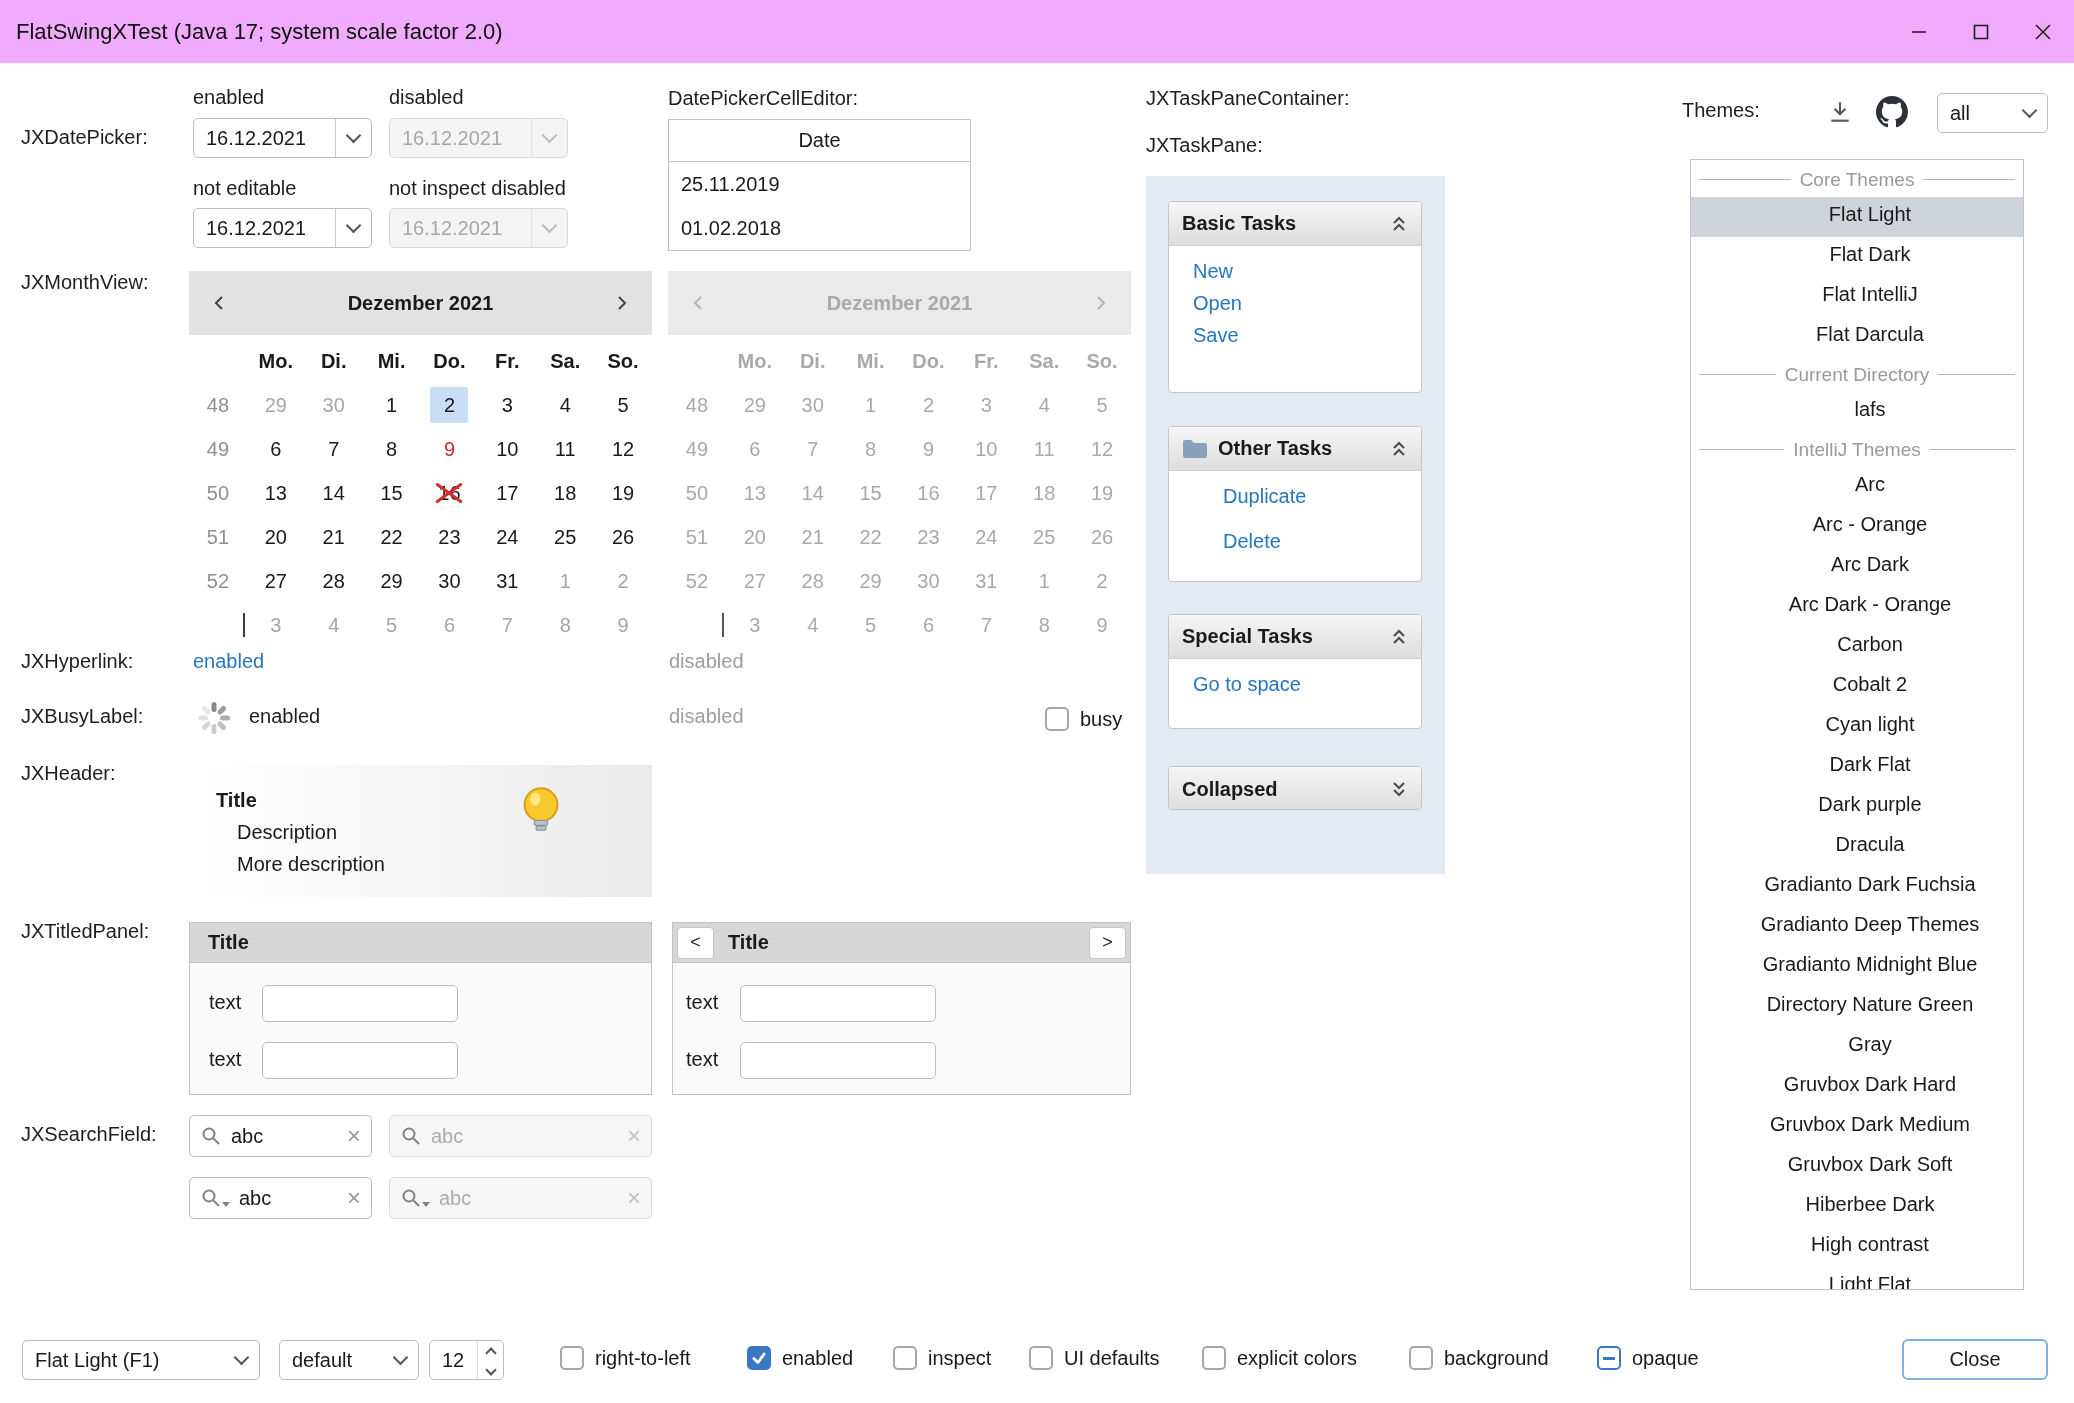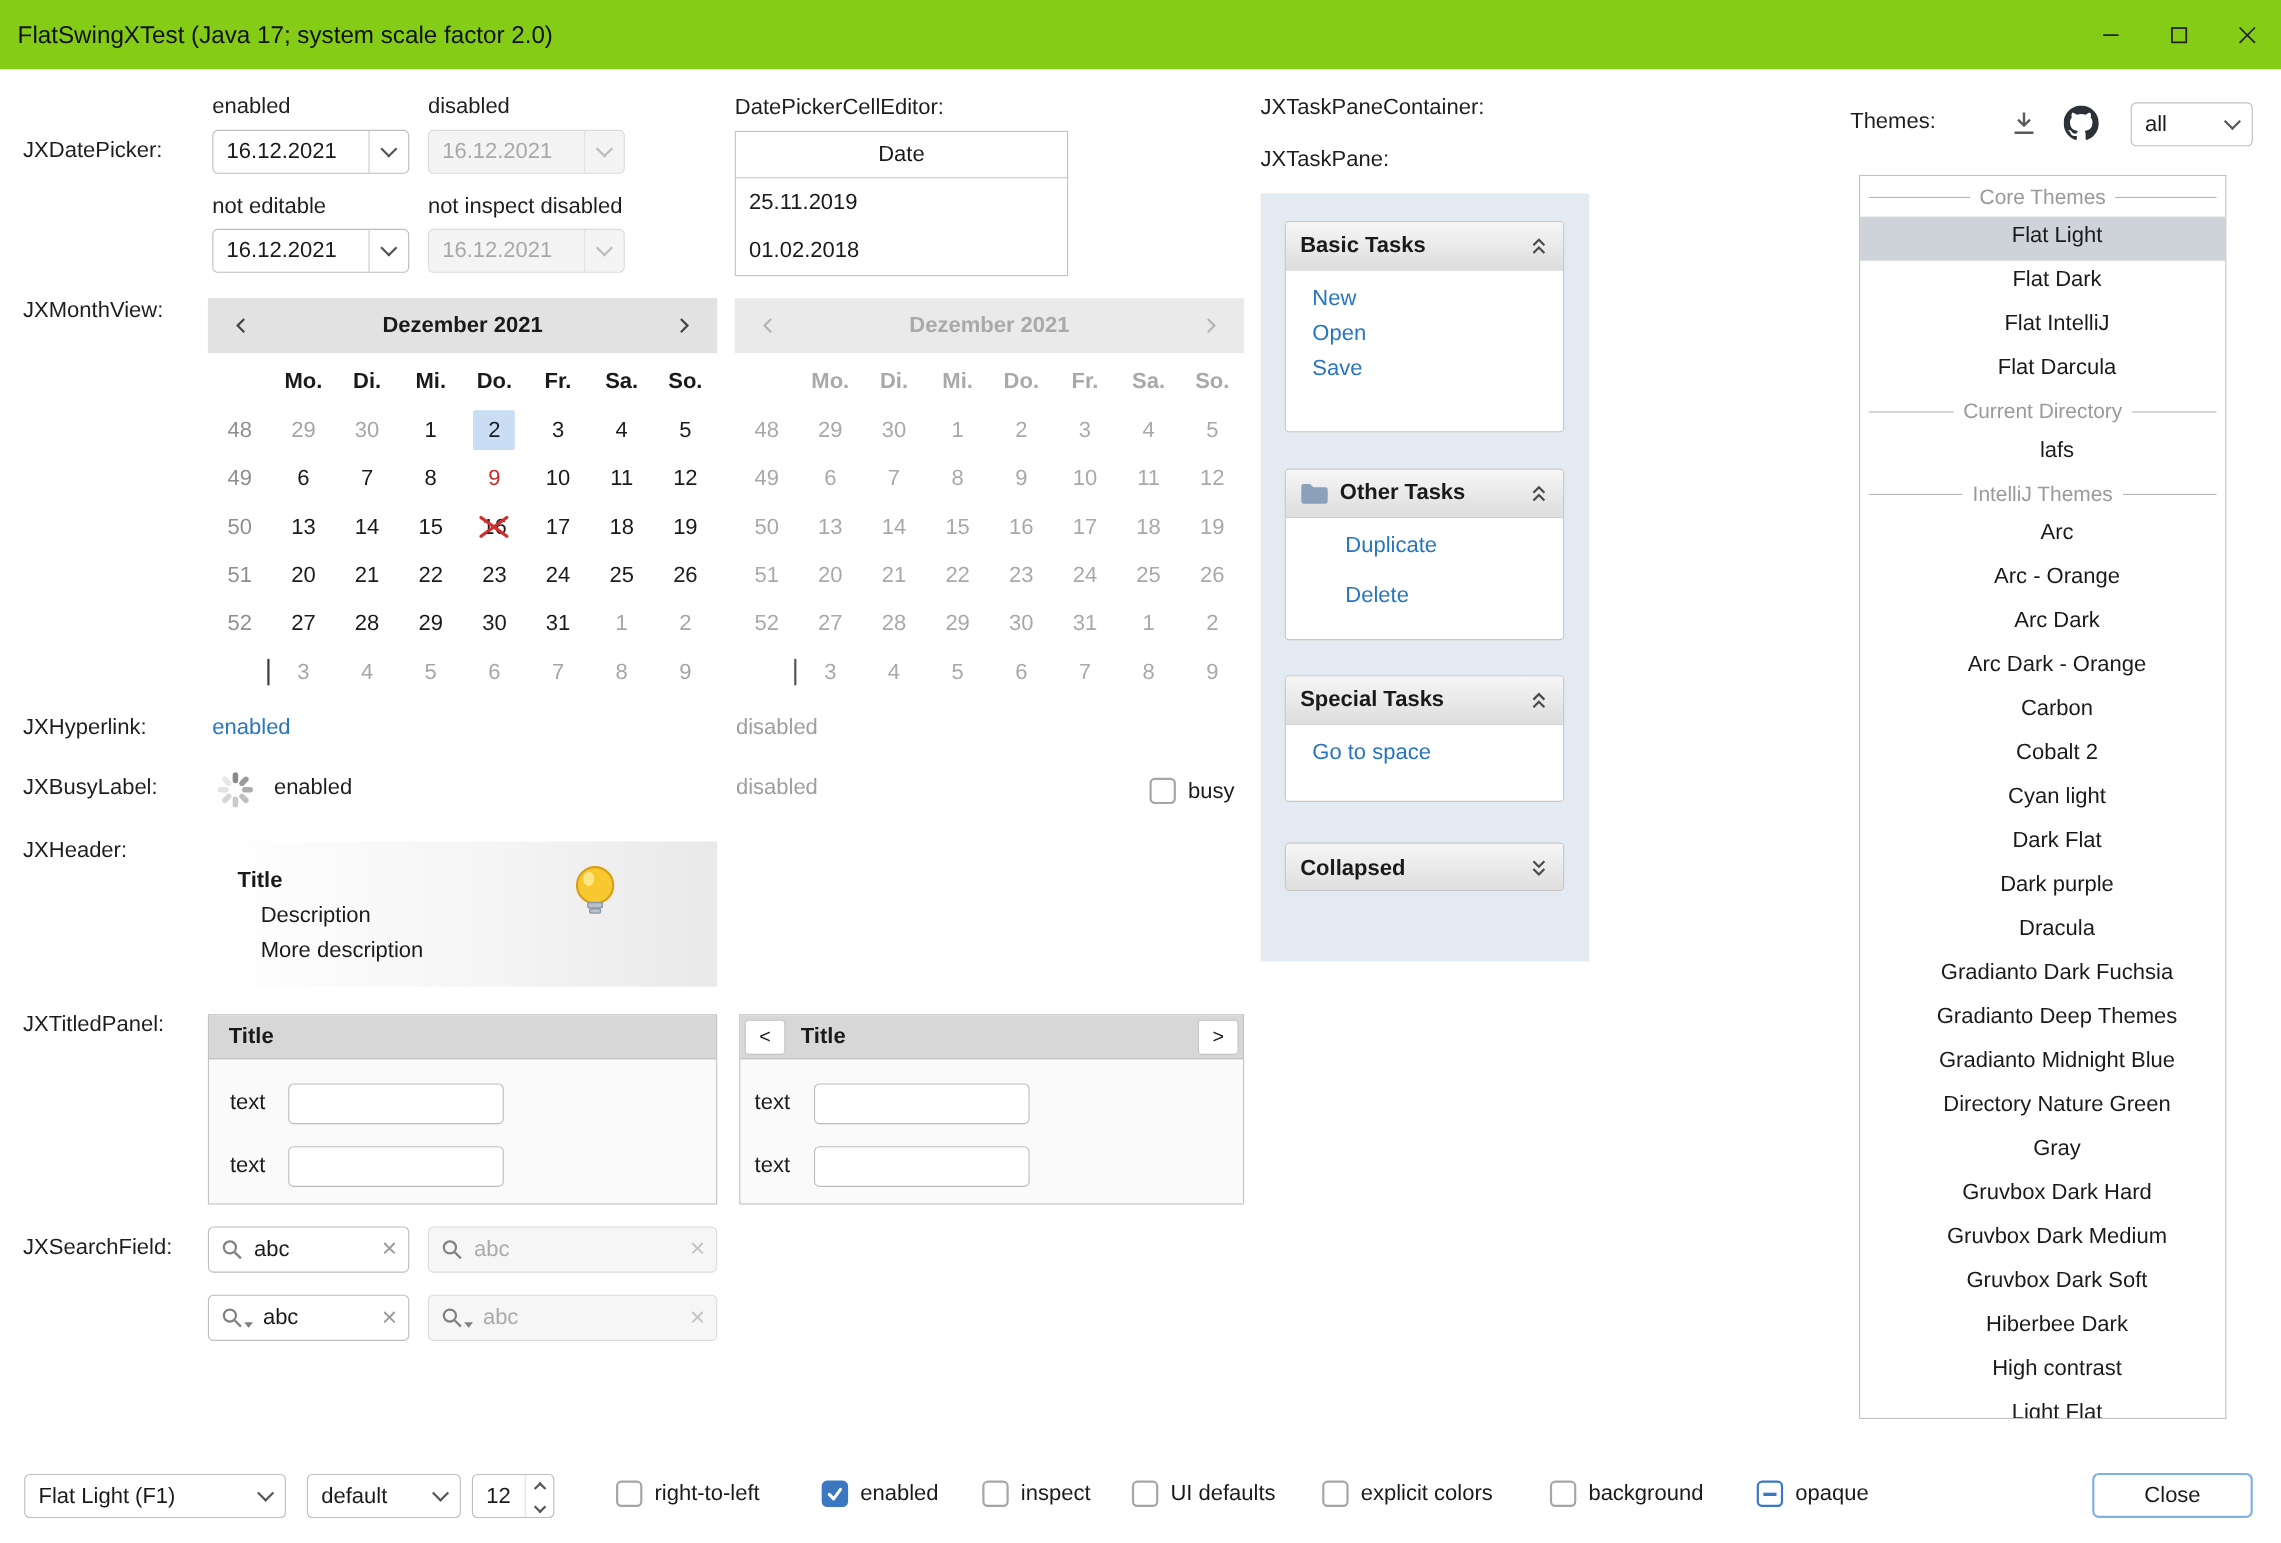--- a/index.html
+++ b/index.html
@@ -7,21 +7,21 @@
   body {
     font-family:"Liberation Sans","DejaVu Sans",sans-serif;
     background:#ffffff; color:#1a1a1a; position:relative; overflow:hidden;
     font-size:20px;
   }
   .lbl { position:absolute; font-size:20px; color:#1e1e1e; white-space:nowrap; }
   .muted-txt { color:#9e9e9e; }
   .link { color:#2675bf; cursor:pointer; }
 
   
-  .titlebar { position:absolute; left:0; top:0; width:2074px; height:63px; background:#84cc16; display:flex; align-items:center; }
+  .titlebar { position:absolute; left:0; top:0; width:2074px; height:63px; background:#f0abfc; display:flex; align-items:center; }
   .titlebar .wtitle { font-size:22px; padding-left:16px; color:#111; flex:1; }
   .winbtns { display:flex; height:63px; }
   .winbtn { width:62px; height:63px; display:flex; align-items:center; justify-content:center; cursor:pointer; }
 
   
   .combo { position:absolute; height:40px; border:1px solid #bdbdbd; border-radius:5px; background:#fff; display:flex; align-items:center; }
   .combo .cval { flex:1; padding:0 12px; white-space:nowrap; overflow:hidden; }
   .combo .carr { width:36px; align-self:stretch; display:flex; align-items:center; justify-content:center; }
   .combo.dp .carr { border-left:1px solid #c9c9c9; }
   .combo.disabled { background:#f4f4f4; border-color:#dadada; color:#a8a8a8; }
@@ -39,21 +39,21 @@
   .sarr .chev { margin:0; }
   .sarr .chev.up { margin-top:4px; }
 
   
   .cetable { position:absolute; left:668px; top:119px; width:303px; height:132px; border:1px solid #c2c2c2; background:#fff; }
   .ce-header { height:42px; line-height:41px; text-align:center; border-bottom:1px solid #c9c9c9; }
   .ce-row { height:44px; line-height:44px; padding-left:12px; }
 
   
   .mv { position:absolute; top:271px; width:463px; background:#fff; }
-  .mv-header { height:50px; background:#e2e2e2; display:flex; align-items:center; padding:12px 14px; color:#444; }
+  .mv-header { height:64px; background:#e2e2e2; display:flex; align-items:center; padding:12px 14px; color:#444; }
   .mv-title { flex:1; text-align:center; font-weight:bold; color:#1a1a1a; }
   .mv-nav { width:34px; height:34px; display:flex; align-items:center; justify-content:center; cursor:pointer; }
   .mv-grid { display:grid; grid-template-columns:repeat(8,1fr); grid-auto-rows:44px; padding-top:4px; }
   .mvc { display:flex; align-items:center; justify-content:center; position:relative; }
   .mvc .dnum { width:38px; height:36px; display:flex; align-items:center; justify-content:center; border-radius:2px; }
   .mvc.dn { font-weight:bold; }
   .mvc.wk { color:#8f8f8f; }
   .mvc.muted { color:#a6a6a6; }
   .mvc.sel .dnum { background:#c9def5; }
   .mvc.red { color:#cf2c2c; }

